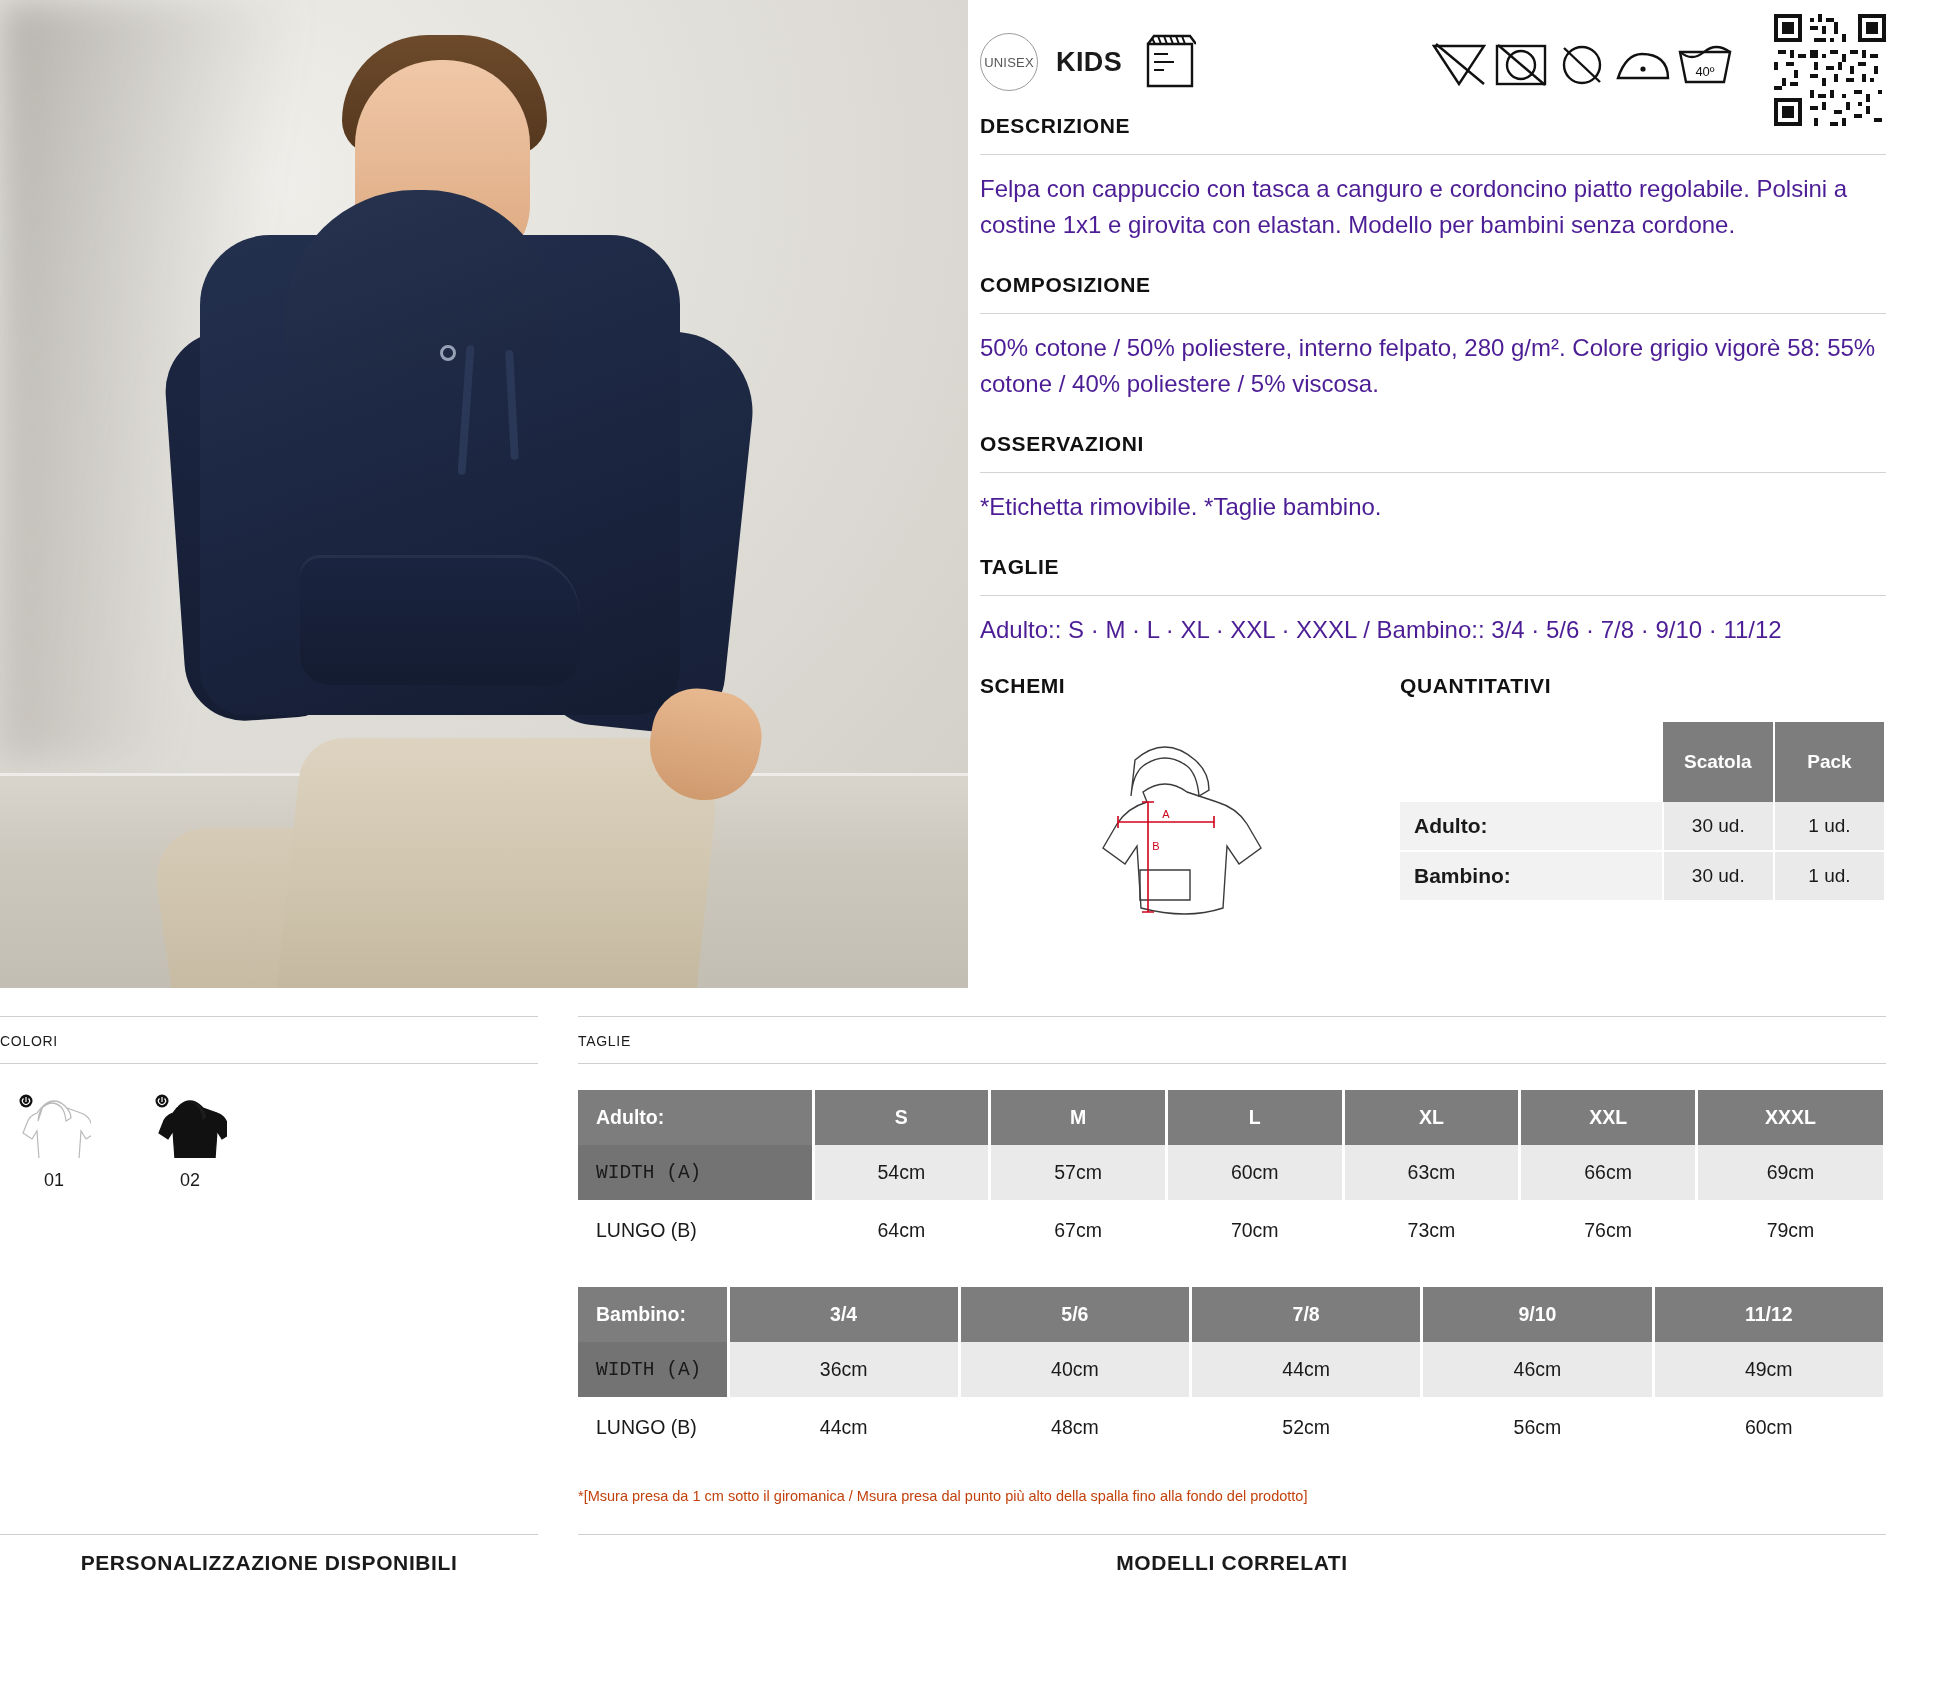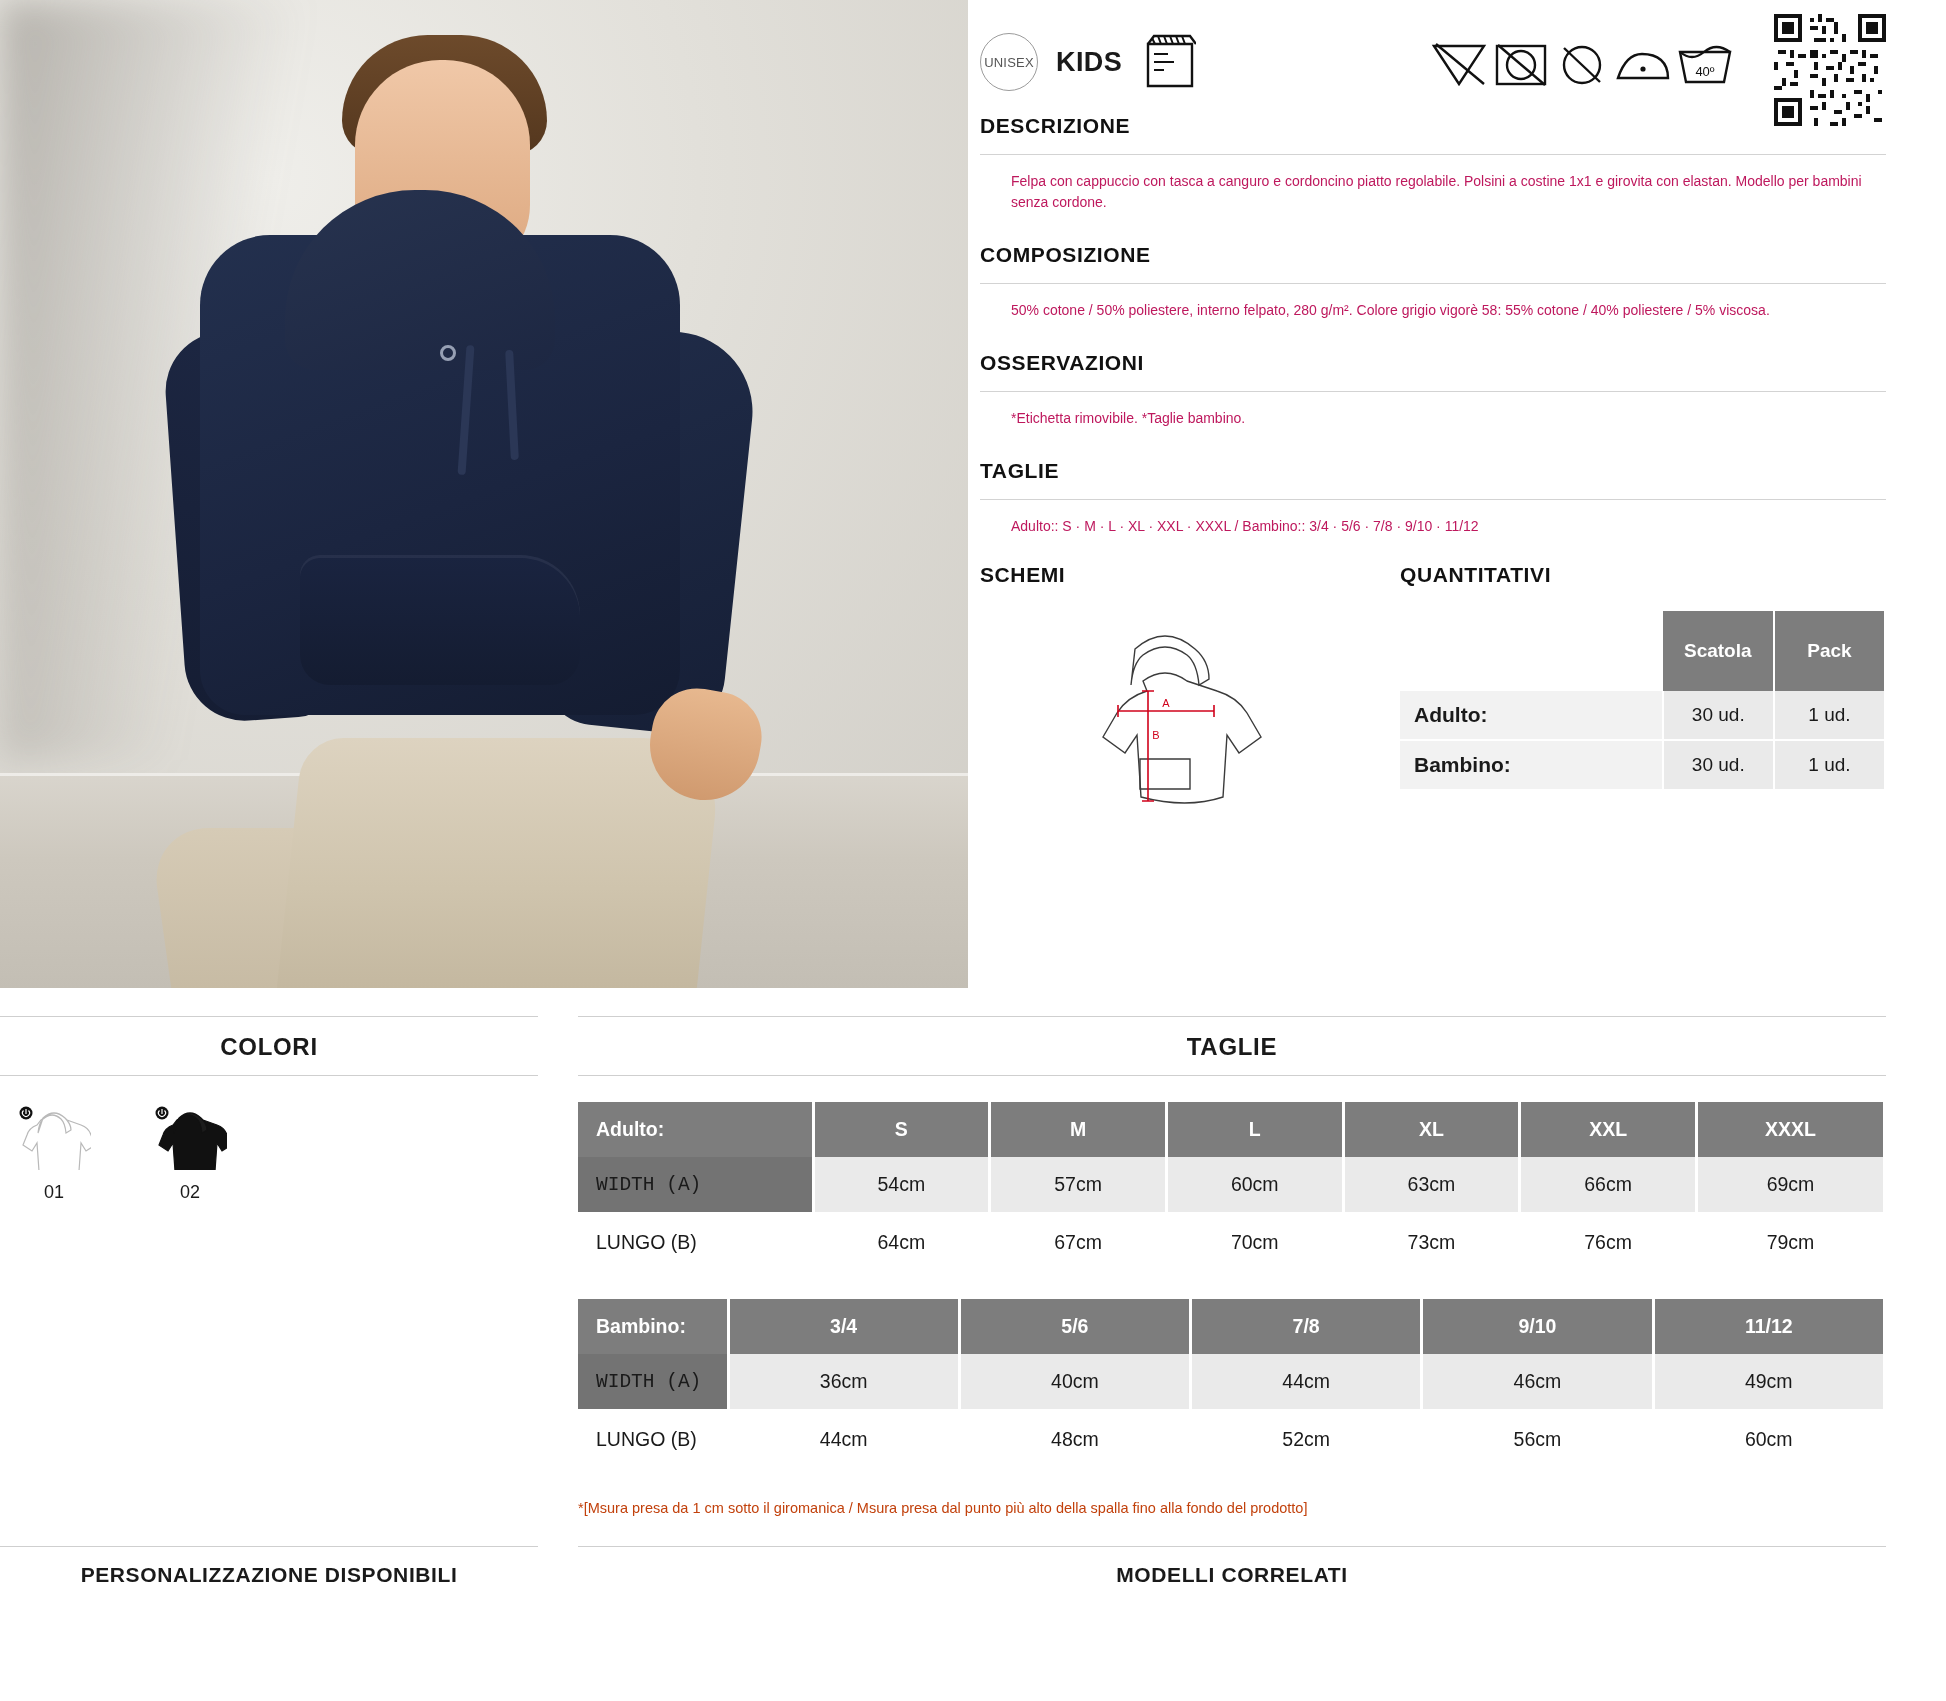--- a/index.html
+++ b/index.html
@@ -136,21 +136,21 @@
 
   .care-icons{ position:absolute; right:150px; top:24px; display:flex; align-items:center;}
   .qr{ position:absolute; right:0; top:0; width:112px; height:112px; }
 
   .sect { margin-top: 4px; }
   .sect-title{
     font-size: 21px; font-weight: bold; letter-spacing:.6px; color:#111;
     padding-bottom: 10px;
   }
   .rule { height:1px; background:#d3d3d3; width:100%; margin: 6px 0 16px; }
-  .sect-body{ font-size: 14px; line-height: 1.5; color:#be185d;margin-left:31px; }
+  .sect-body{ font-size: 24px; line-height: 1.5; color:#4c1d95; }
 
   
   .two-col{ display:flex; margin-top: 26px; }
   .schemi{ width: 400px; }
   .quant{ flex:1; padding-left: 20px;}
 
   .draw{ margin: 22px 0 0 60px; }
 
   table { border-collapse: collapse; }
   .qtable{ width: 100%; margin-top: 14px; font-size:19px;}
@@ -162,21 +162,21 @@
   .qtable th.blank{ background:transparent; border:0; width:auto;}
   .qtable td{ padding: 12px 0; text-align:center; background:#eaeaea; border-right:2px solid #fff; border-bottom:2px solid #fff;}
   .qtable td.lbl{ background:#f2f2f2; text-align:left; padding-left:14px; font-weight:bold; font-size:21px; width: 260px;}
 
   
   .bottom{ display:flex; width: 1946px; }
   .colori{ width: 578px; padding: 28px 40px 0 0; }
   .taglie-wrap{ flex:1; padding: 28px 60px 0 0; }
 
   .col-head{
-    text-align:center; font-size:24px; font-weight:bold; letter-spacing:.7px;
+    font-size:14px; font-weight:normal; letter-spacing:.7px;
     padding-bottom: 14px;
   }
   .col-rule{ height:1px; background:#cfcfcf; }
 
   .swatches{ display:flex; gap: 56px; padding: 30px 0 0 14px;}
   .swatch{ text-align:center; width: 80px;}
   .sw-img{ width: 74px; height: 64px; position:relative; margin: 0 auto;}
   .sw-label{ margin-top: 12px; font-size: 18px; }
 
   .tg-table{ width:100%; margin-top: 26px; font-size: 19.5px;}

